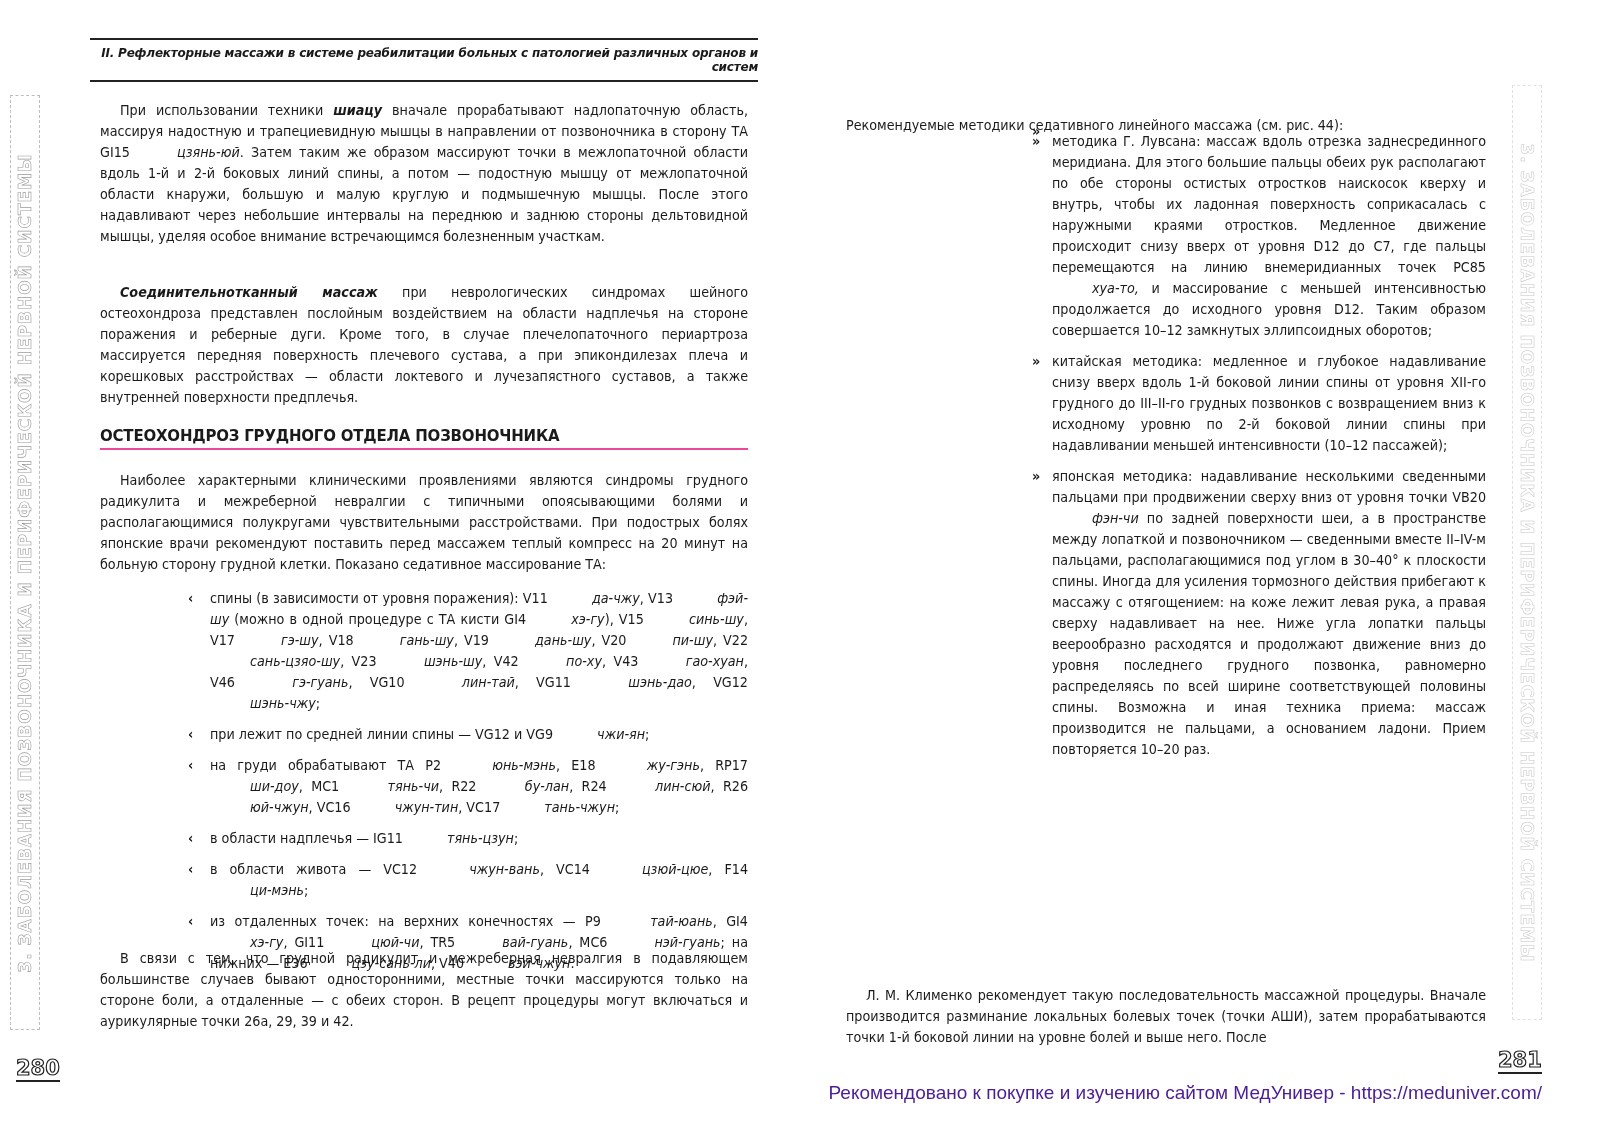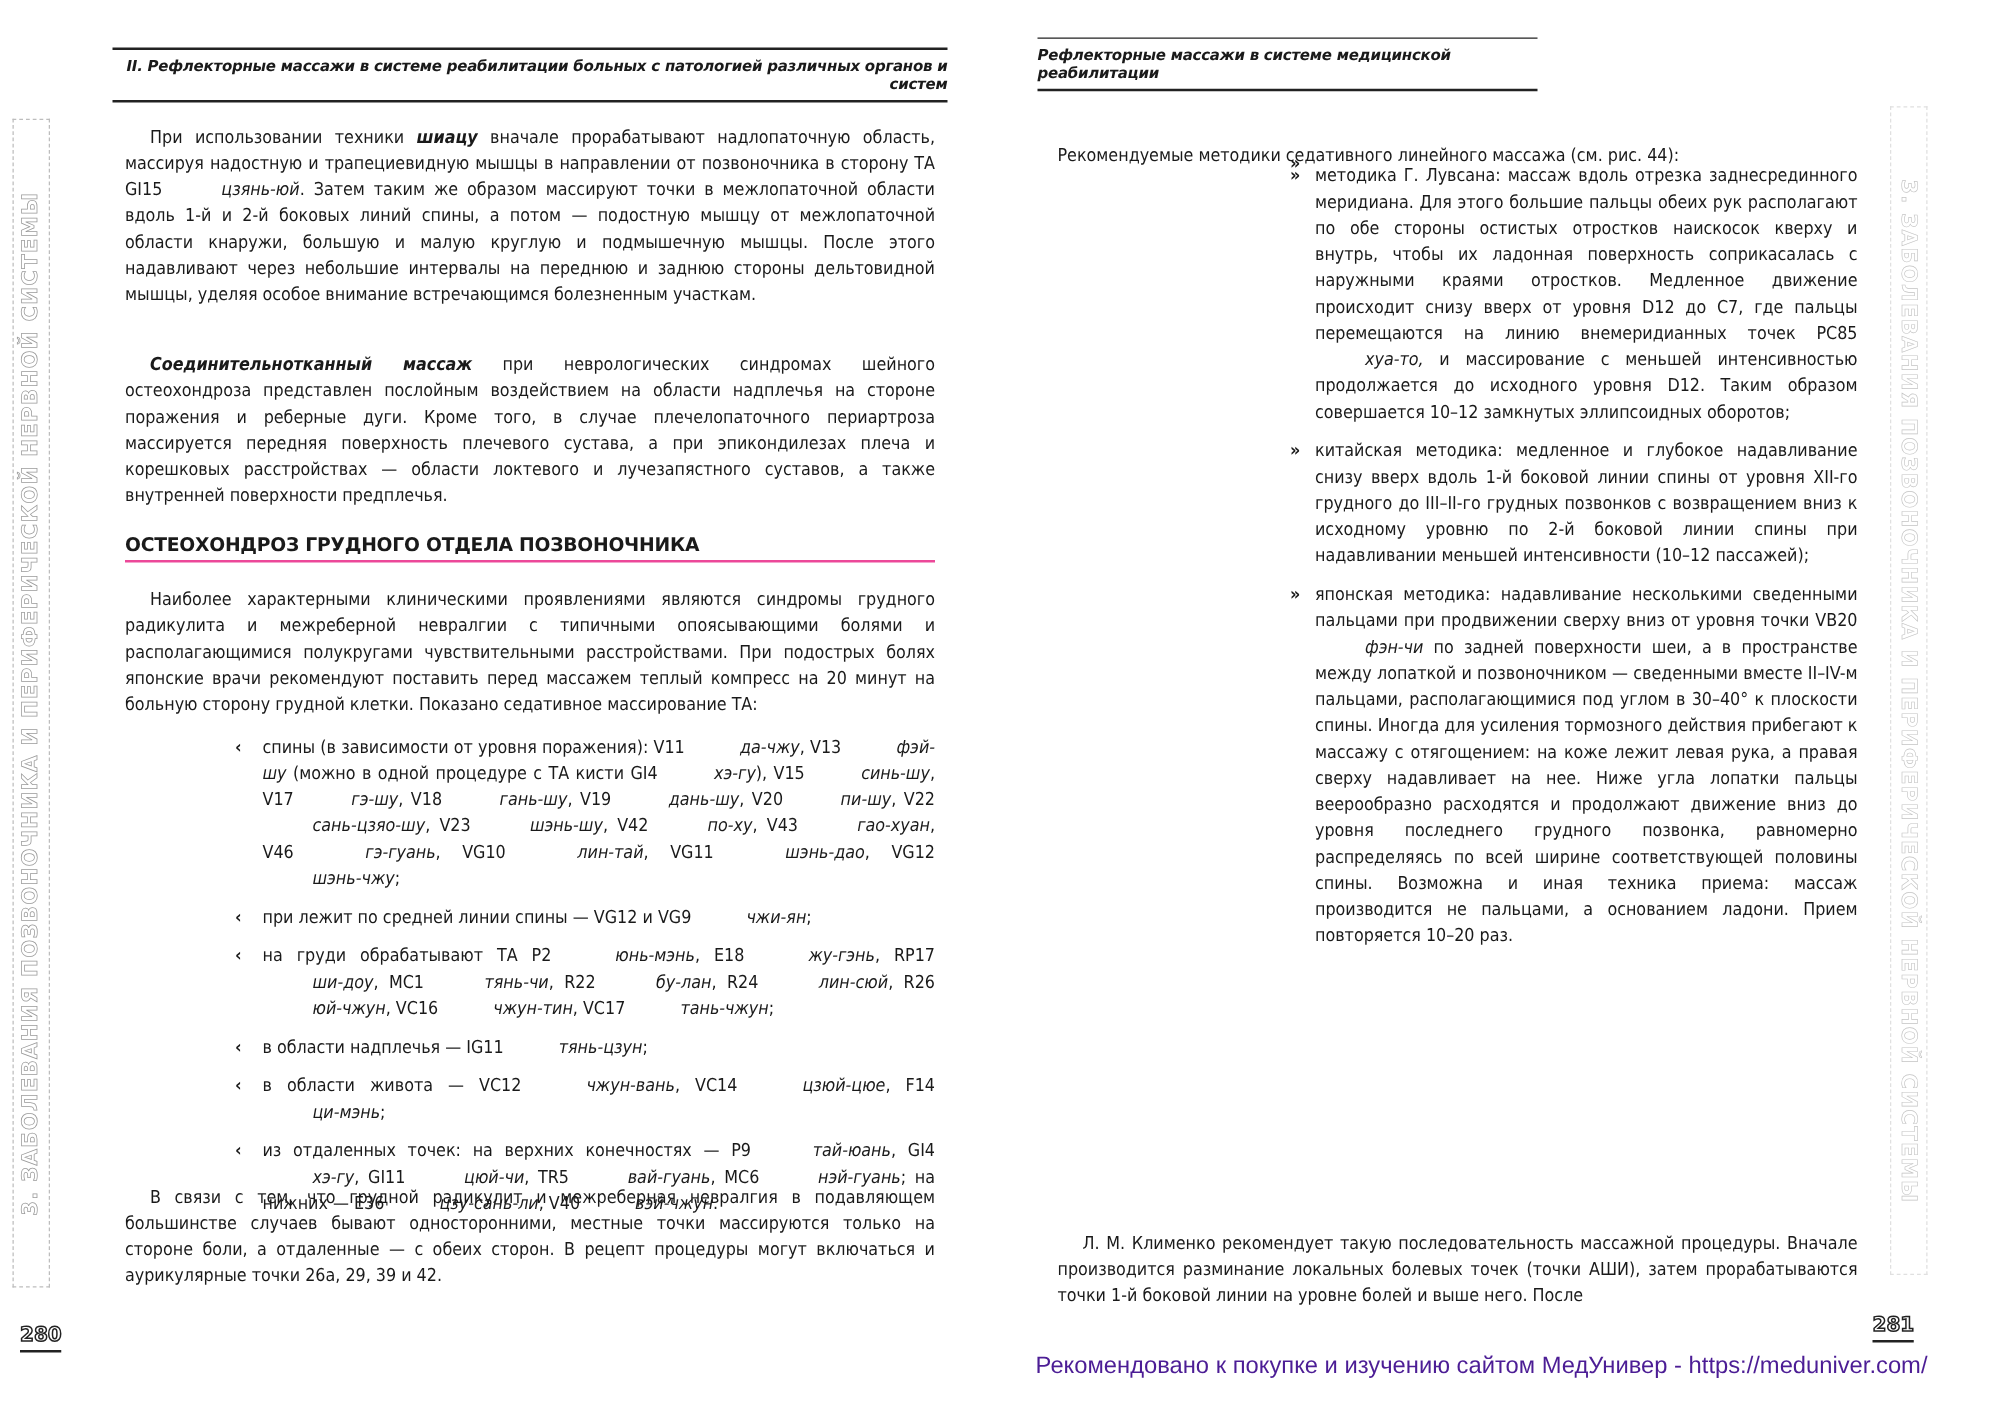--- a/index.html
+++ b/index.html
@@ -32,21 +32,21 @@
   }
   .p-left-2 { top: 470px; }
 
   .bullets-left { position: absolute; left: 188px; width: 560px; top: 588px; margin: 0; padding: 0; list-style: none; }
   .bullets-left li { position: relative; padding-left: 22px; margin-bottom: 10px; text-align: justify; text-indent: 0; }
   .bullets-left .bullet-glyph { position: absolute; left: 0; top: 0; font-weight: bold; }
 
   .p-left-3 { top: 948px; }
 
   .page-number {
-    position: absolute; font-weight: bold; font-size: 16px; font-family: "DejaVu Sans", sans-serif;
+    position: absolute; font-weight: bold; font-size: 21px; font-family: "DejaVu Sans", sans-serif;
     color: #fff; -webkit-text-stroke: 1.2px #222; border-bottom: 2px solid #222; line-height: 24px;
   }
   .page-left .page-number { left: 16px; top: 1056px; }
   .page-right .page-number { left: 698px; top: 1048px; }
 
   .side-tab {
     position: absolute; width: 30px; border: 1px dashed #bdbdbd; box-sizing: border-box;
     display: flex; align-items: center; justify-content: center; overflow: hidden;
   }
   .side-tab span {
@@ -95,21 +95,20 @@
       <li><span class="bullet-glyph">‹</span><span>в области живота — VC12 </span><span class="seg-italic">чжун-вань</span><span>, VC14 </span><span class="seg-italic">цзюй-цюе</span><span>, F14 </span><span class="seg-italic">ци-мэнь</span><span>;</span></li>
       <li><span class="bullet-glyph">‹</span><span>из отдаленных точек: на верхних конечностях — P9 </span><span class="seg-italic">тай-юань</span><span>, GI4 </span><span class="seg-italic">хэ-гу</span><span>, GI11 </span><span class="seg-italic">цюй-чи</span><span>, TR5 </span><span class="seg-italic">вай-гуань</span><span>, MC6 </span><span class="seg-italic">нэй-гуань</span><span>; на нижних — E36 </span><span class="seg-italic">цзу-сань-ли</span><span>, V40 </span><span class="seg-italic">вэй-чжун</span><span>.</span></li>
     </ul>
 
   <p class="para text p-left-3"><span>В связи с тем, что грудной радикулит и межреберная невралгия в подавляющем большинстве случаев бывают односторонними, местные точки массируются только на стороне боли, а отдаленные — с обеих сторон. В рецепт процедуры могут включаться и аурикулярные точки 26а, 29, 39 и 42.</span></p>
 
   <div class="page-number">280</div>
 </div>
 
 <div class="page page-right">
-  <div class="running-header">Рефлекторные массажи в системе медицинской реабилитации</div>
 
   <p class="para text p-right-0"><span>Рекомендуемые методики седативного линейного массажа (см. рис. 44):</span></p>
 
   <ul class="bullets-right text">
       <li><span class="bullet-glyph">»</span></li>
       <li><span class="bullet-glyph">»</span><span>методика Г. Лувсана: массаж вдоль отрезка заднесрединного меридиана. Для этого большие пальцы обеих рук располагают по обе стороны остистых отростков наискосок кверху и внутрь, чтобы их ладонная поверхность соприкасалась с наружными краями отростков. Медленное движение происходит снизу вверх от уровня D12 до C7, где пальцы перемещаются на линию внемеридианных точек PC85 </span><span class="seg-italic">хуа-то,</span><span> и массирование с меньшей интенсивностью продолжается до исходного уровня D12. Таким образом совершается 10–12 замкнутых эллипсоидных оборотов;</span></li>
       <li><span class="bullet-glyph">»</span><span>китайская методика: медленное и глубокое надавливание снизу вверх вдоль 1-й боковой линии спины от уровня XII-го грудного до III–II-го грудных позвонков с возвращением вниз к исходному уровню по 2-й боковой линии спины при надавливании меньшей интенсивности (10–12 пассажей);</span></li>
       <li><span class="bullet-glyph">»</span><span>японская методика: надавливание несколькими сведенными пальцами при продвижении сверху вниз от уровня точки VB20 </span><span class="seg-italic">фэн-чи</span><span> по задней поверхности шеи, а в пространстве между лопаткой и позвоночником — сведенными вместе II–IV-м пальцами, располагающимися под углом в 30–40° к плоскости спины. Иногда для усиления тормозного действия прибегают к массажу с отягощением: на коже лежит левая рука, а правая сверху надавливает на нее. Ниже угла лопатки пальцы веерообразно расходятся и продолжают движение вниз до уровня последнего грудного позвонка, равномерно распределяясь по всей ширине соответствующей половины спины. Возможна и иная техника приема: массаж производится не пальцами, а основанием ладони. Прием повторяется 10–20 раз.</span></li>
     </ul>
 

